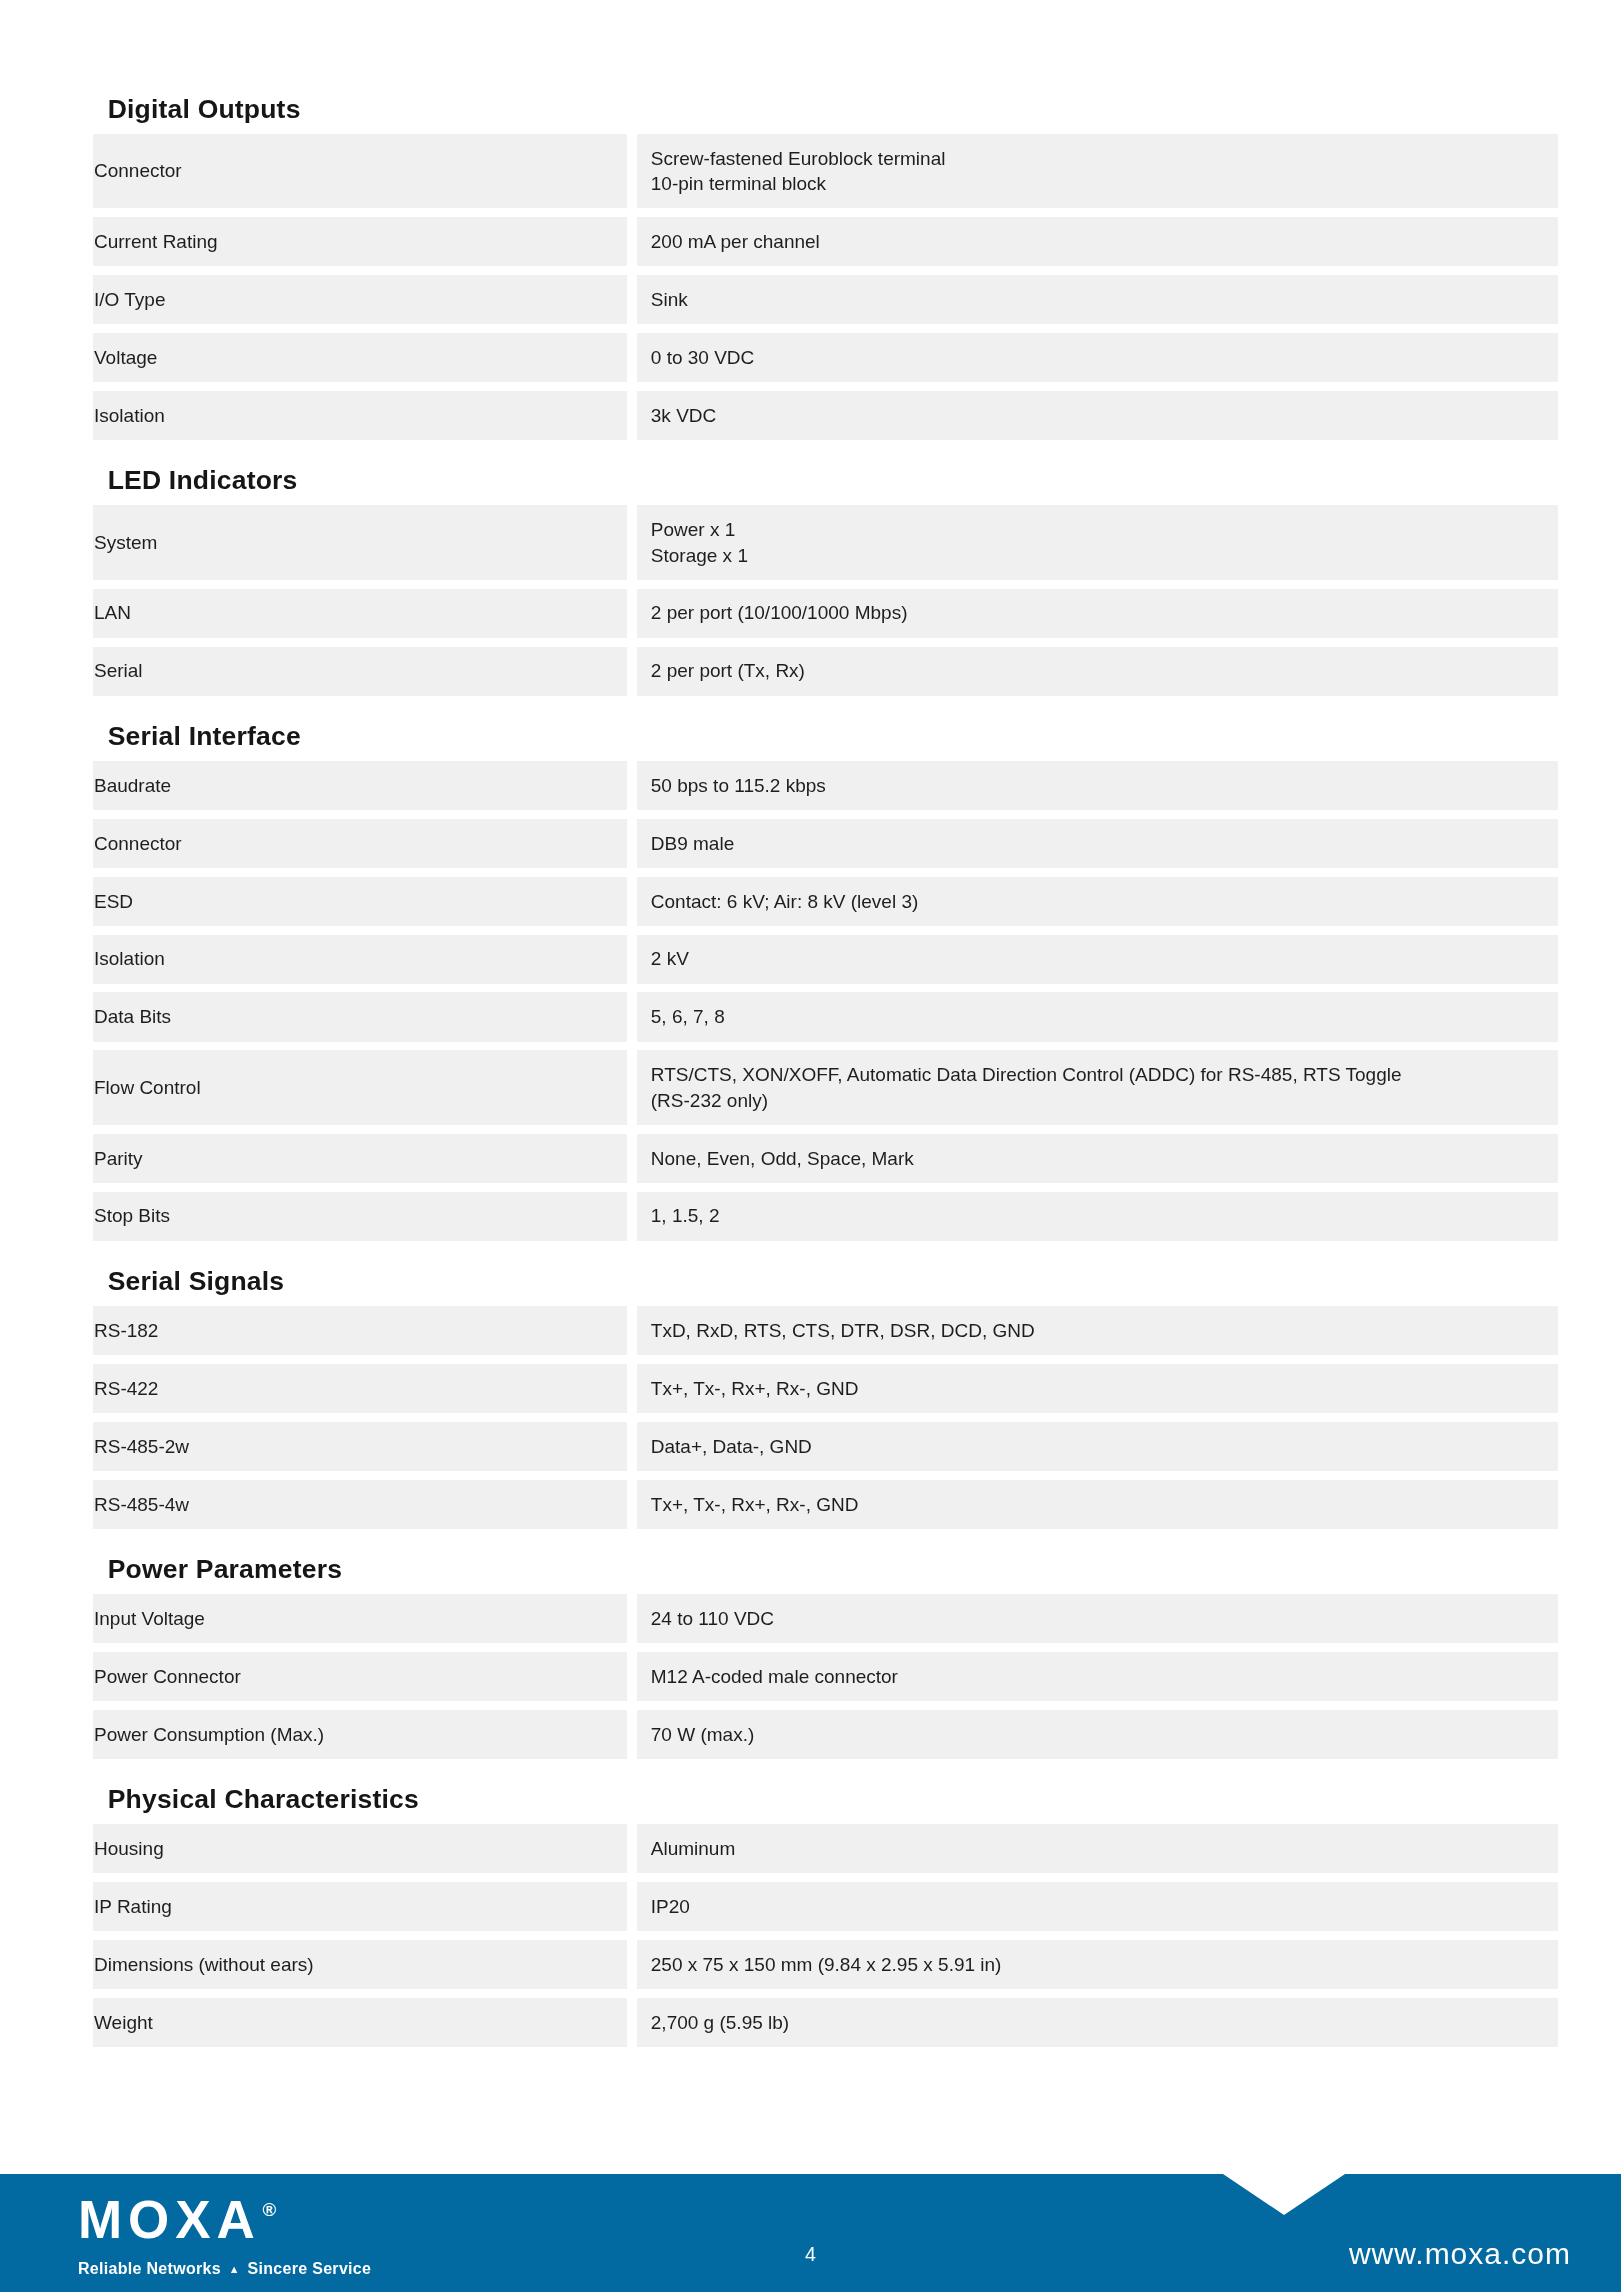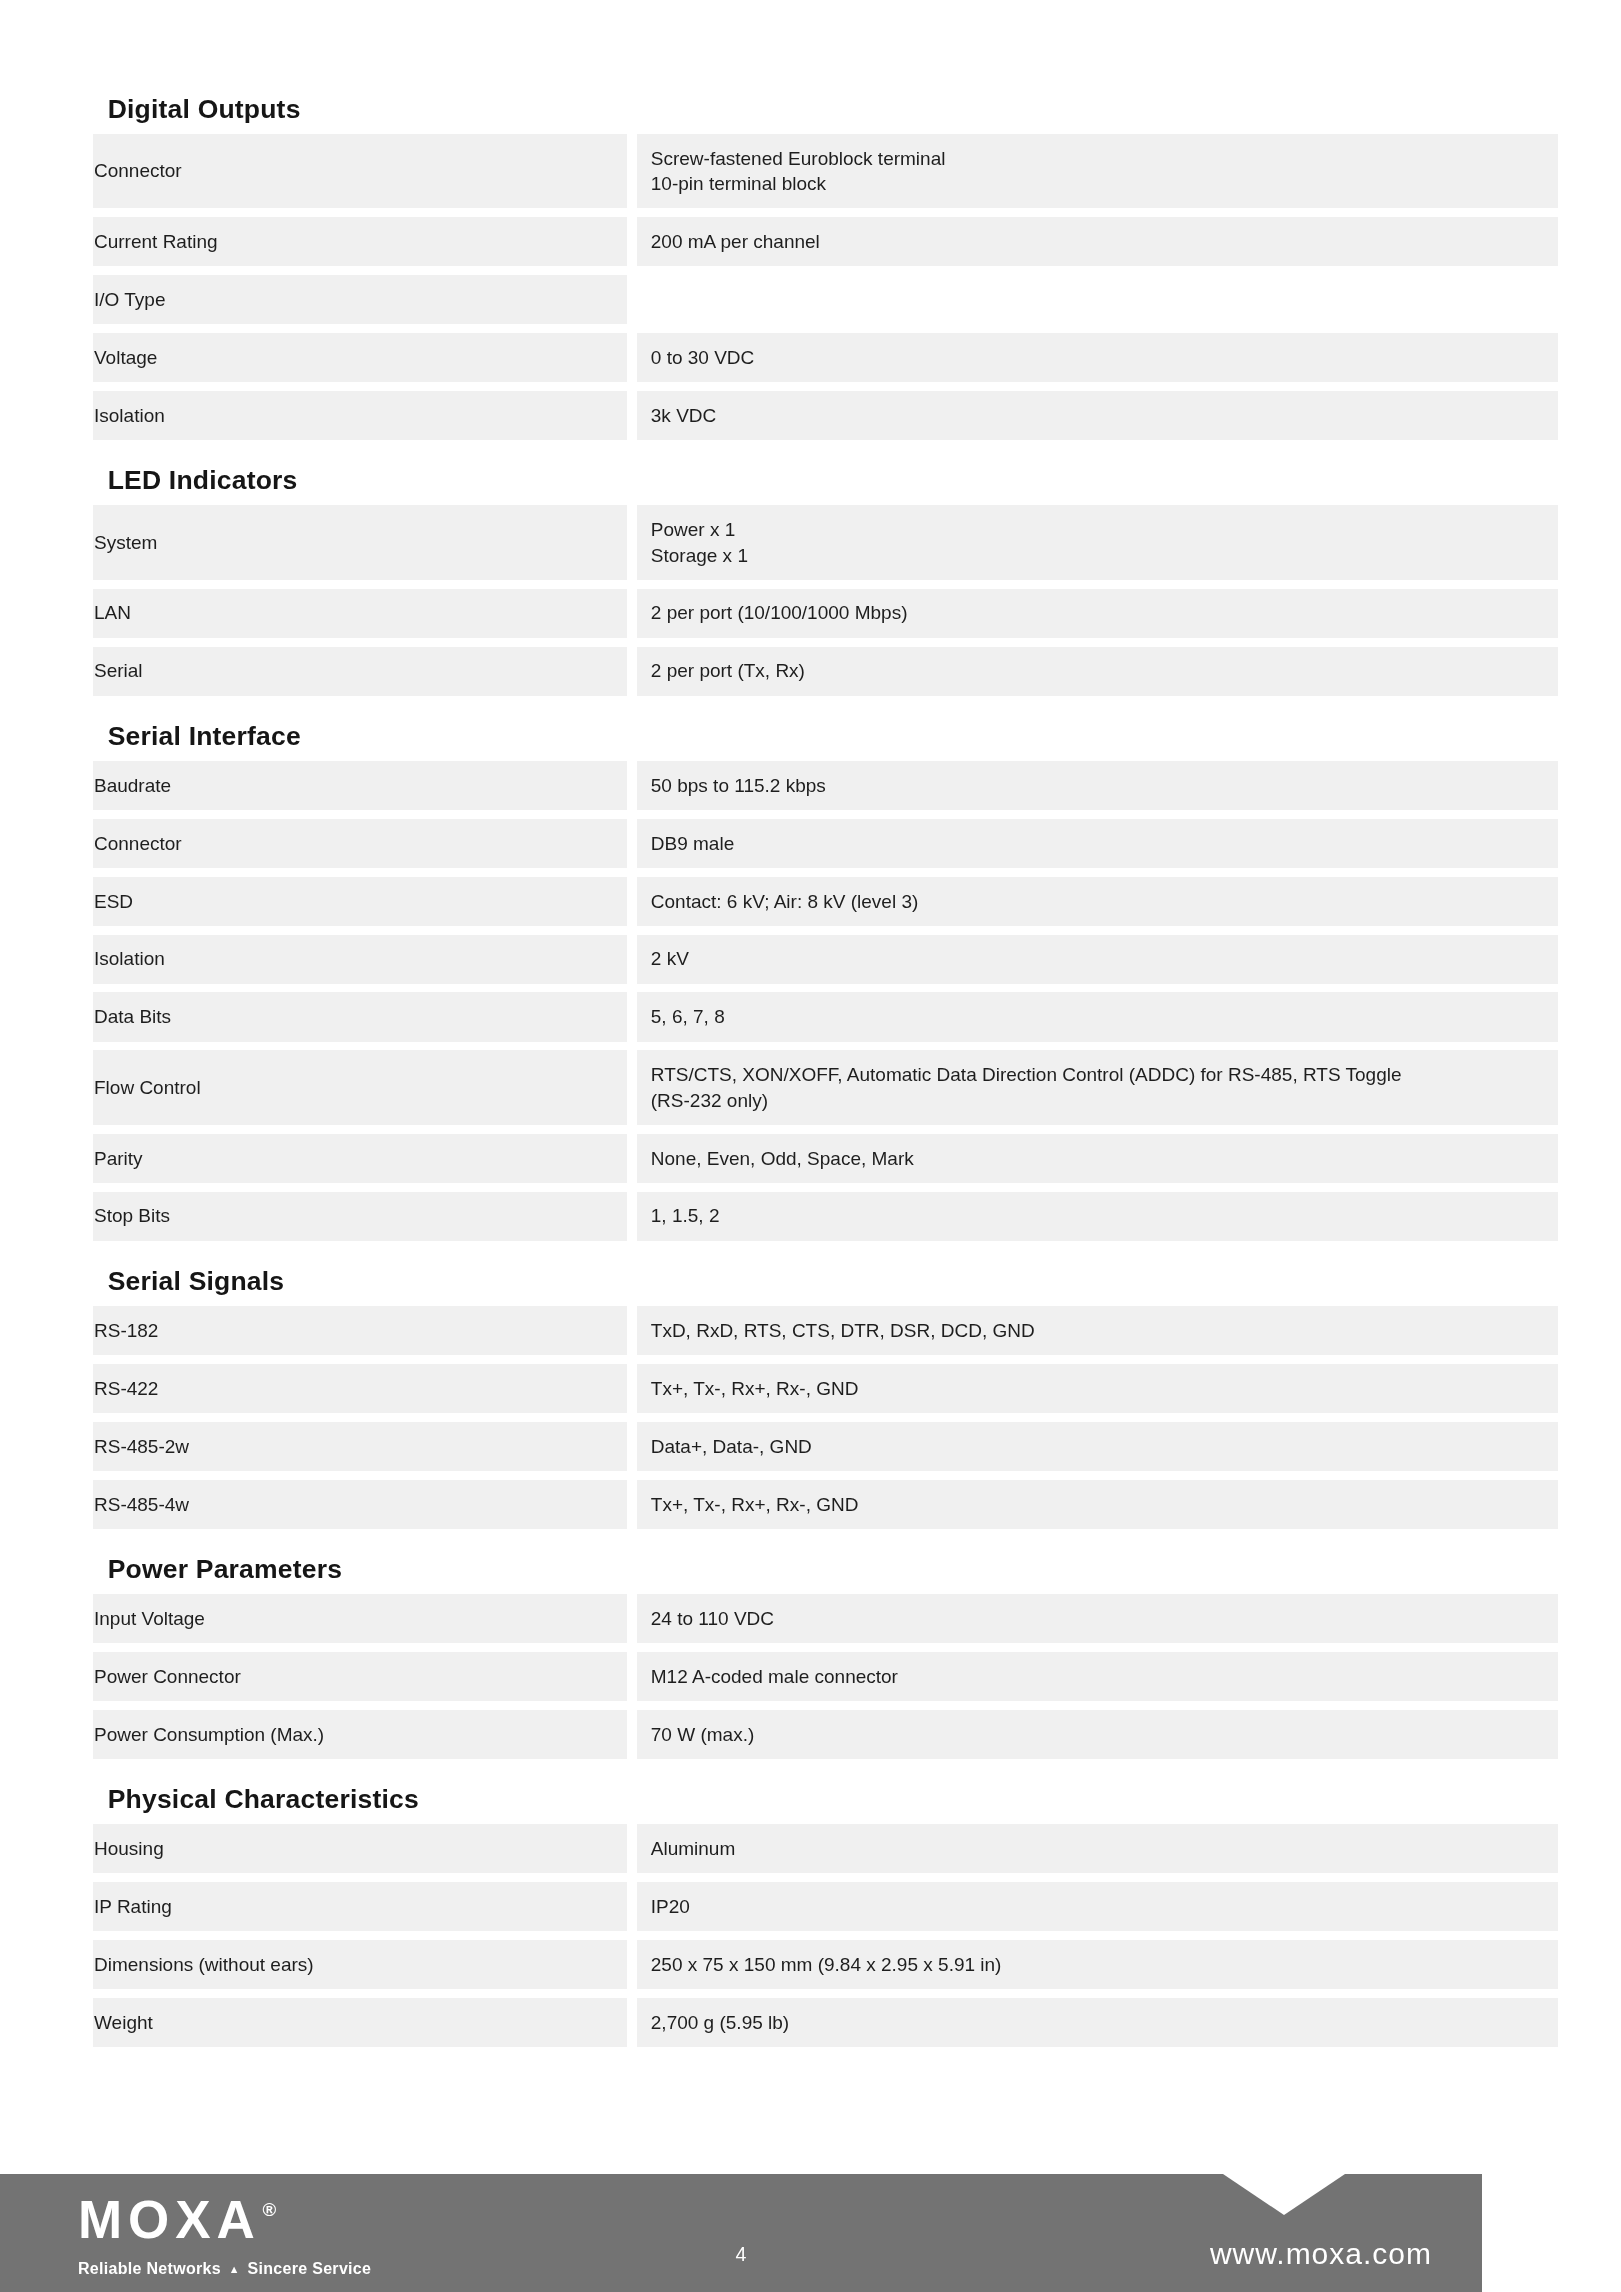--- a/index.html
+++ b/index.html
@@ -21,22 +21,22 @@
   }
   .cell {
     background:#f0f0f0; box-sizing:border-box;
     font-size:19px; line-height:25.5px; color:#1e1e1e;
     min-height:49px; padding:11.8px 13.7px;
   }
   .cell.label { display:flex; align-items:center; padding-left:1px; }
   .cell.value { display:flex; flex-direction:column; justify-content:center; padding-left:14px; }
   
   .footer {
-    position:absolute; left:0; top:2174px; width:1482px; height:119px;
-    background:#737373;
+    position:absolute; left:0; top:2174px; width:1621px; height:119px;
+    background:#0369a1;
   }
   .notch {
     position:absolute; left:1223px; top:0; width:0; height:0;
     border-left:61px solid transparent;
     border-right:61px solid transparent;
     border-top:41px solid #ffffff;
   }
   .logo { position:absolute; left:78px; top:23.5px; color:#ffffff; }
   .logo-text {
     font-size:53px; font-weight:bold; letter-spacing:5.9px; line-height:43px;
@@ -76,20 +76,23 @@
 
   <div class="row">
     <div class="cell label">Current Rating</div>
     <div class="cell value">
               <div>200 mA per channel</div>
             </div>
   </div>
 
   <div class="row">
     <div class="cell label">I/O Type</div>
+    <div class="cell value">
+              <div>Sink</div>
+            </div>
   </div>
 
   <div class="row">
     <div class="cell label">Voltage</div>
     <div class="cell value">
               <div>0 to 30 VDC</div>
             </div>
   </div>
 
   <div class="row">

